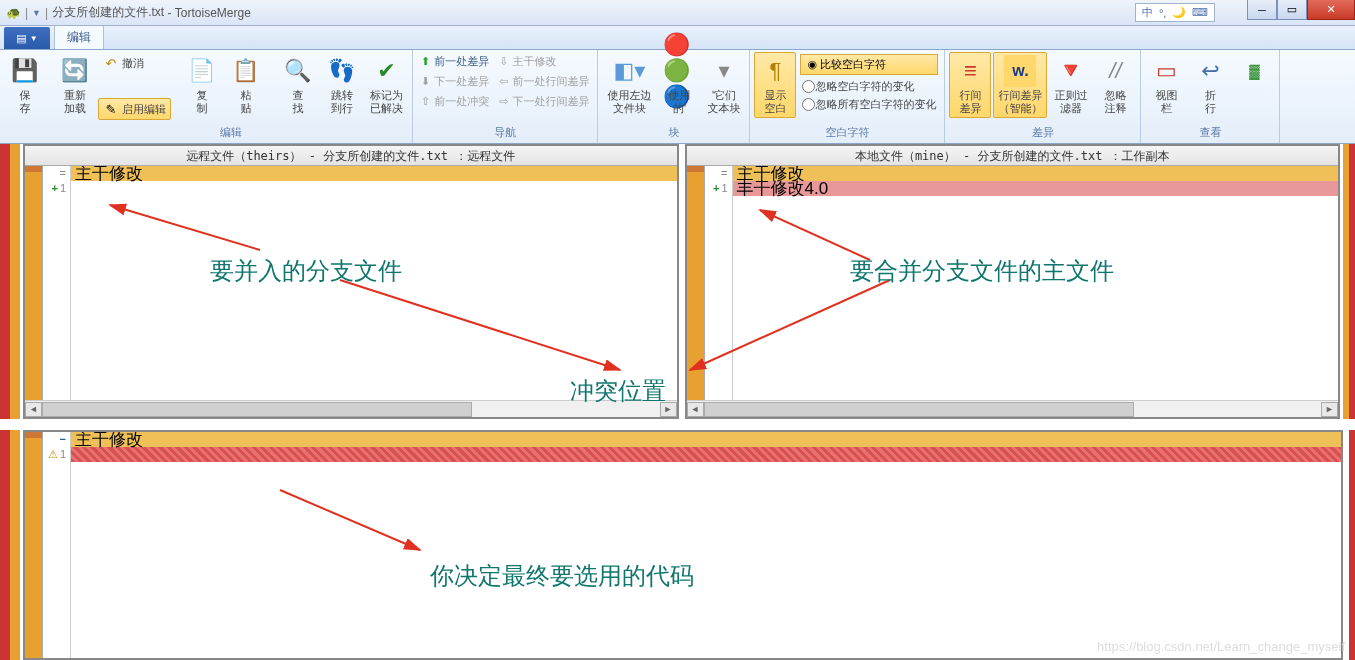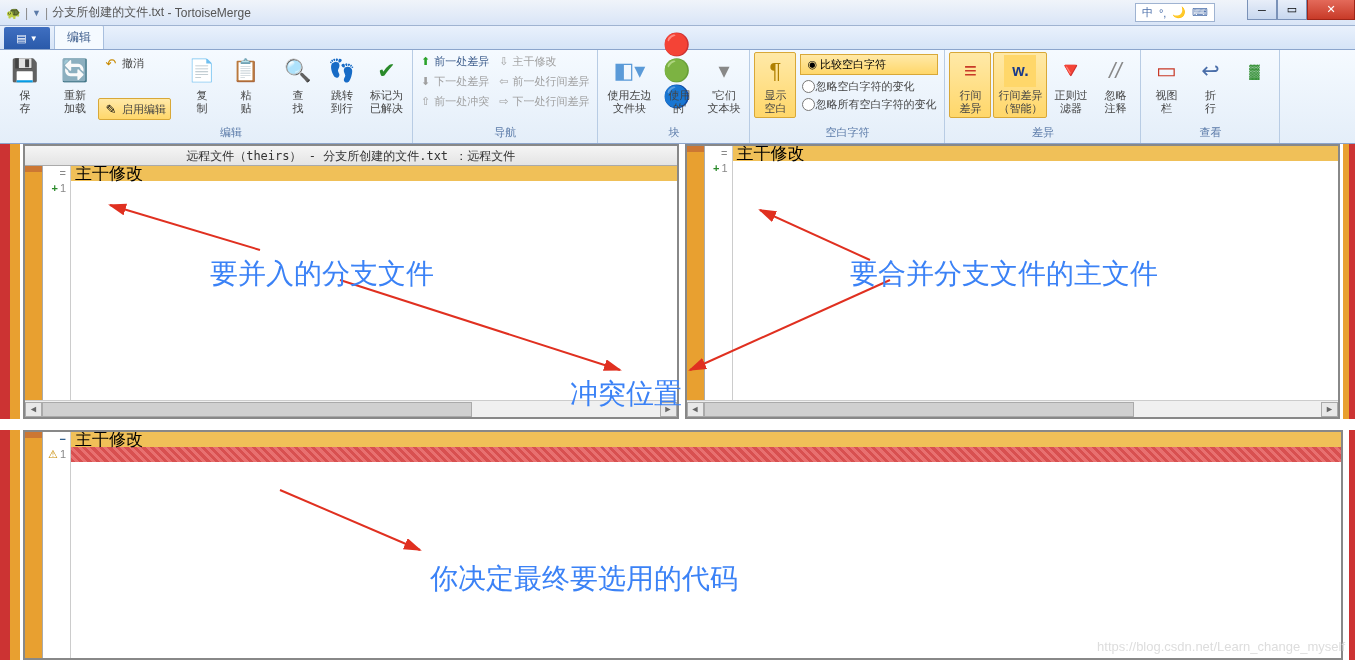--- a/index.html
+++ b/index.html
@@ -55,21 +55,21 @@
 .content { flex: 1; font-family: SimSun, Consolas, monospace; font-size: 17px; position: relative; }
 .row { height: 15px; line-height: 15px; padding-left: 4px; white-space: pre; }
 .row.ctx { background: #f0c058; }
 .row.conflict { background: #e89898; }
 .row.merged-conflict { background: repeating-linear-gradient(45deg,#d85050,#d85050 3px,#e87070 3px,#e87070 6px); }
 .scrollbar-h { height: 17px; background: #f0f0f0; border-top: 1px solid #ccc; position: relative; }
 .scrollbar-h .thumb { position: absolute; height: 15px; top: 1px; background: #d0d0d0; border: 1px solid #aaa; }
 .scrollbar-h .sbtn { position: absolute; width: 17px; height: 15px; top: 1px; background: #e8e8e8; border: 1px solid #aaa; text-align: center; font-size: 9px; line-height: 13px; color: #666; }
 
 
-.anno { position: absolute; color: #3b82f6; font-size: 28px; font-family: "Microsoft YaHei"; pointer-events: none; z-index: 100; }
+.anno { position: absolute; color: #0f766e; font-size: 24px; font-family: "Microsoft YaHei"; pointer-events: none; z-index: 100; }
 svg.anno-svg { position: absolute; top: 0; left: 0; width: 1355px; height: 660px; pointer-events: none; z-index: 99; }
 
 .plus { color: #2a8a2a; font-weight: bold; }
 .minus { color: #2a5a8a; font-weight: bold; }
 .warn { color: #c88a00; }
 .eq { color: #888; }
 </style>
 </head>
 <body>
 
@@ -313,35 +313,37 @@
       </div>
     </div>
     <div class="scrollbar-h">
       <div class="sbtn" style="left:0">◄</div>
       <div class="thumb" style="left:17px;width:430px"></div>
       <div class="sbtn" style="right:0">►</div>
     </div>
   </div>
 
   <div class="pane">
+    <div class="pane-header">本地文件（mine）  -  分支所创建的文件.txt ：工作副本</div>
     <div class="pane-body">
       <div class="locator">
           <div class="mark" style="top:0;height:6px"></div>
         </div>
       <div class="linecol">
         <div class="ln">
             <span class="eq">=</span>
           </div>
         <div class="ln">
             <span class="plus">+</span>
             <span>1</span>
           </div>
       </div>
       <div class="content">
         <div class="row ctx">主干修改</div>
+        <div class="row conflict">丰干修改4.0</div>
       </div>
     </div>
     <div class="scrollbar-h">
       <div class="sbtn" style="left:0">◄</div>
       <div class="thumb" style="left:17px;width:430px"></div>
       <div class="sbtn" style="right:0">►</div>
     </div>
   </div>
 
   <div class="gutter-out y" style="width:6px"></div>

